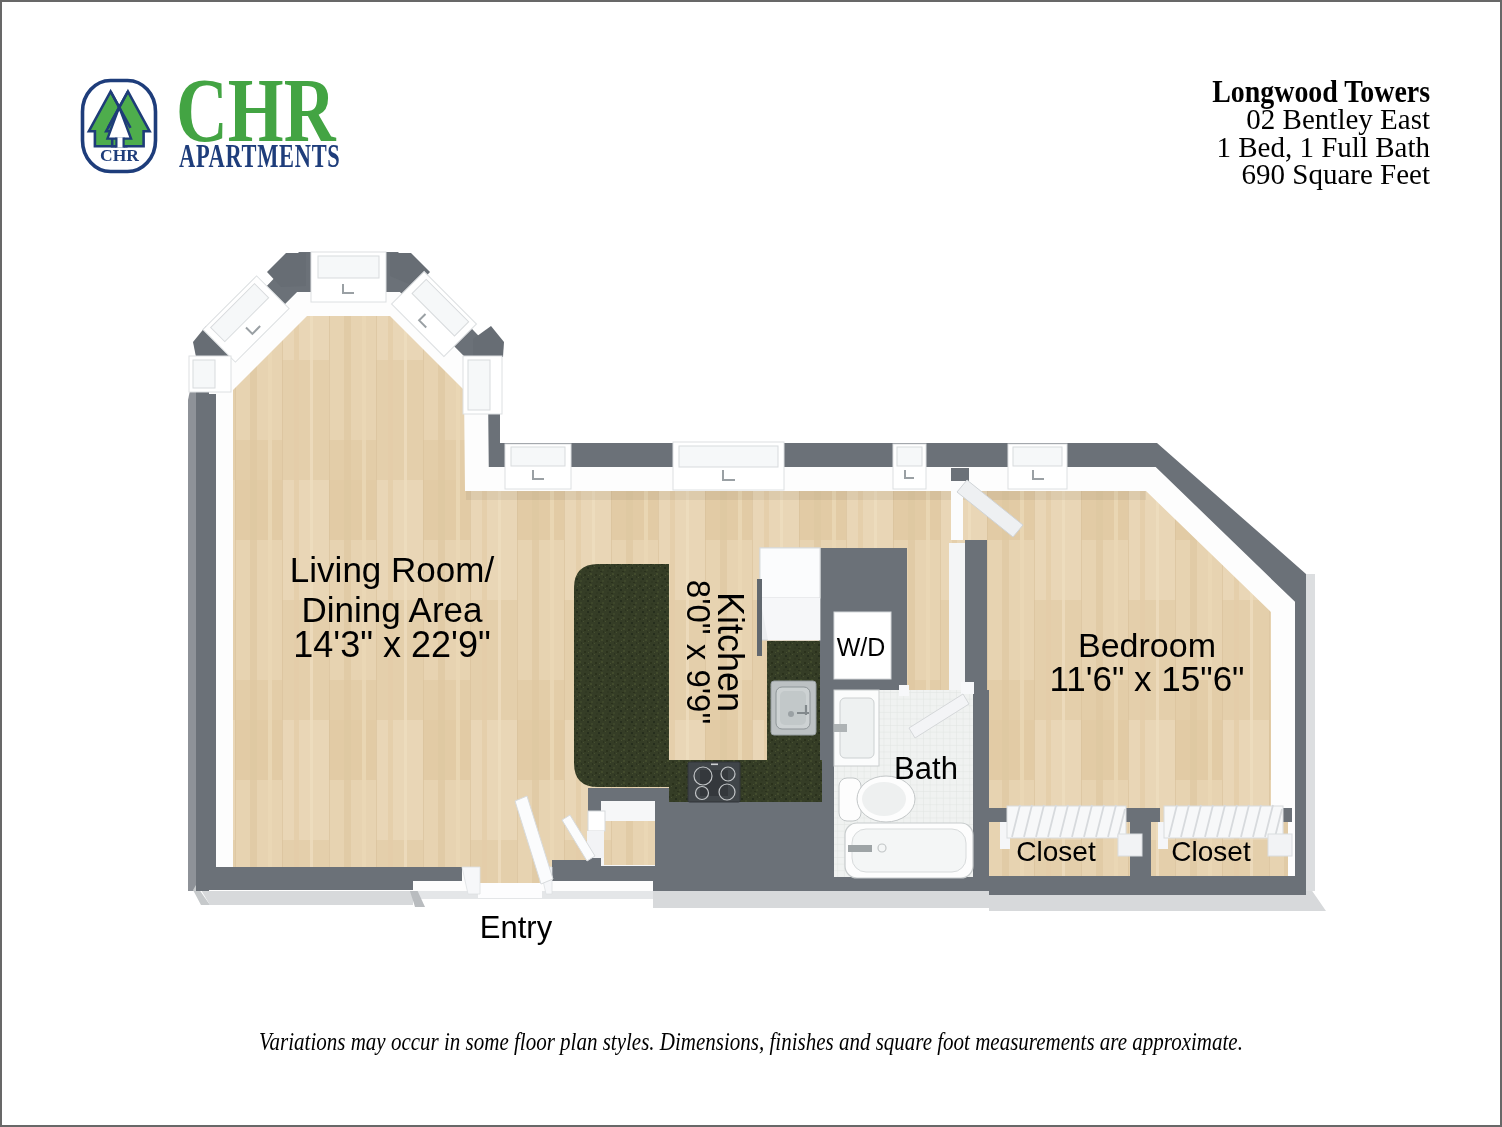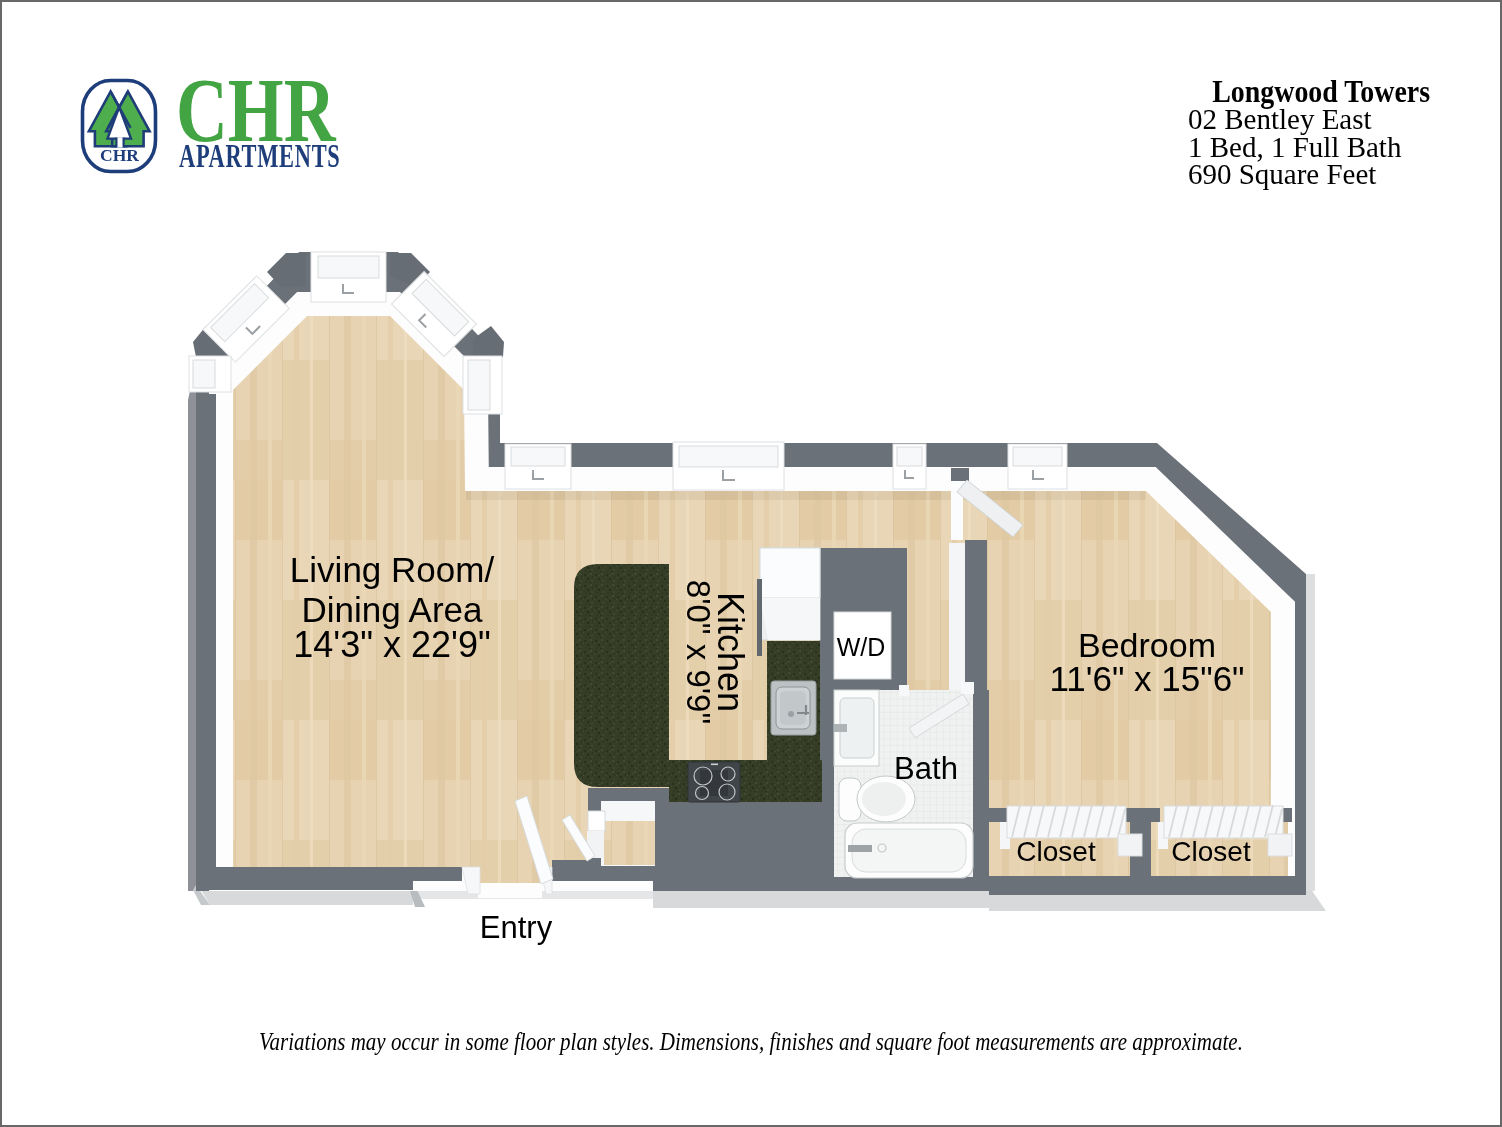--- a/index.html
+++ b/index.html
@@ -1,19 +1,19 @@
 <!DOCTYPE html>
 <html><head>
 <meta charset="utf-8">
 <style>
   html,body{margin:0;padding:0;background:#fff;}
   .page{position:relative;width:1502px;height:1127px;background:#fff;overflow:hidden;
         font-family:"Liberation Sans",sans-serif;}
   .pgborder{position:absolute;left:0;top:0;right:0;bottom:0;border:2px solid #686868;pointer-events:none;z-index:50;}
-  .hdrright{position:absolute;top:78px;right:72px;font-family:"Liberation Serif",serif;color:#000;}
+  .hdrright{position:absolute;top:78px;right:72px;text-align:right;font-family:"Liberation Serif",serif;color:#000;}
   .hdrright .t1{font-weight:bold;font-size:31px;line-height:28px;transform:scaleX(0.9);transform-origin:right top;}
   .hdrright .t2{font-size:29px;line-height:27.5px;}
   .caption{position:absolute;top:1028px;left:0;width:1502px;text-align:center;
            font-family:"Liberation Serif",serif;font-style:italic;font-size:25px;color:#000;
            transform:scaleX(0.84);transform-origin:center top;}
   .logoCHR{position:absolute;left:176px;top:57px;color:#43a443;
            font-family:"Liberation Serif",serif;font-weight:bold;font-size:92px;
            transform:scaleX(0.78);transform-origin:left top;letter-spacing:0px;}
   .logoAPT{position:absolute;left:179px;top:138px;color:#1e3d7b;
            font-family:"Liberation Serif",serif;font-weight:bold;font-size:33px;

